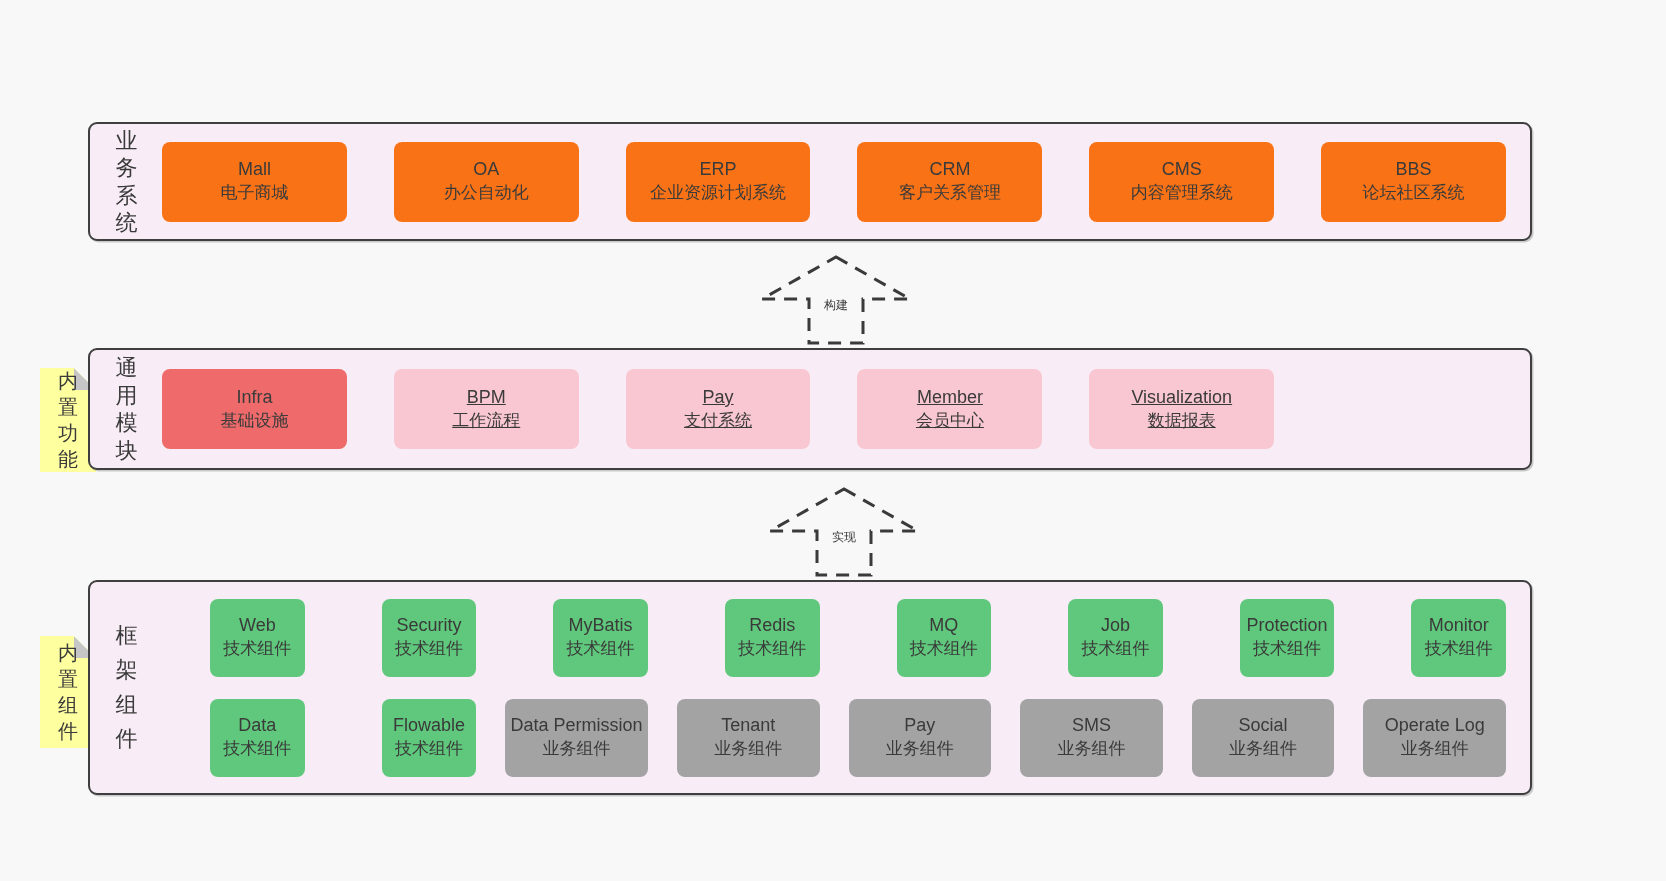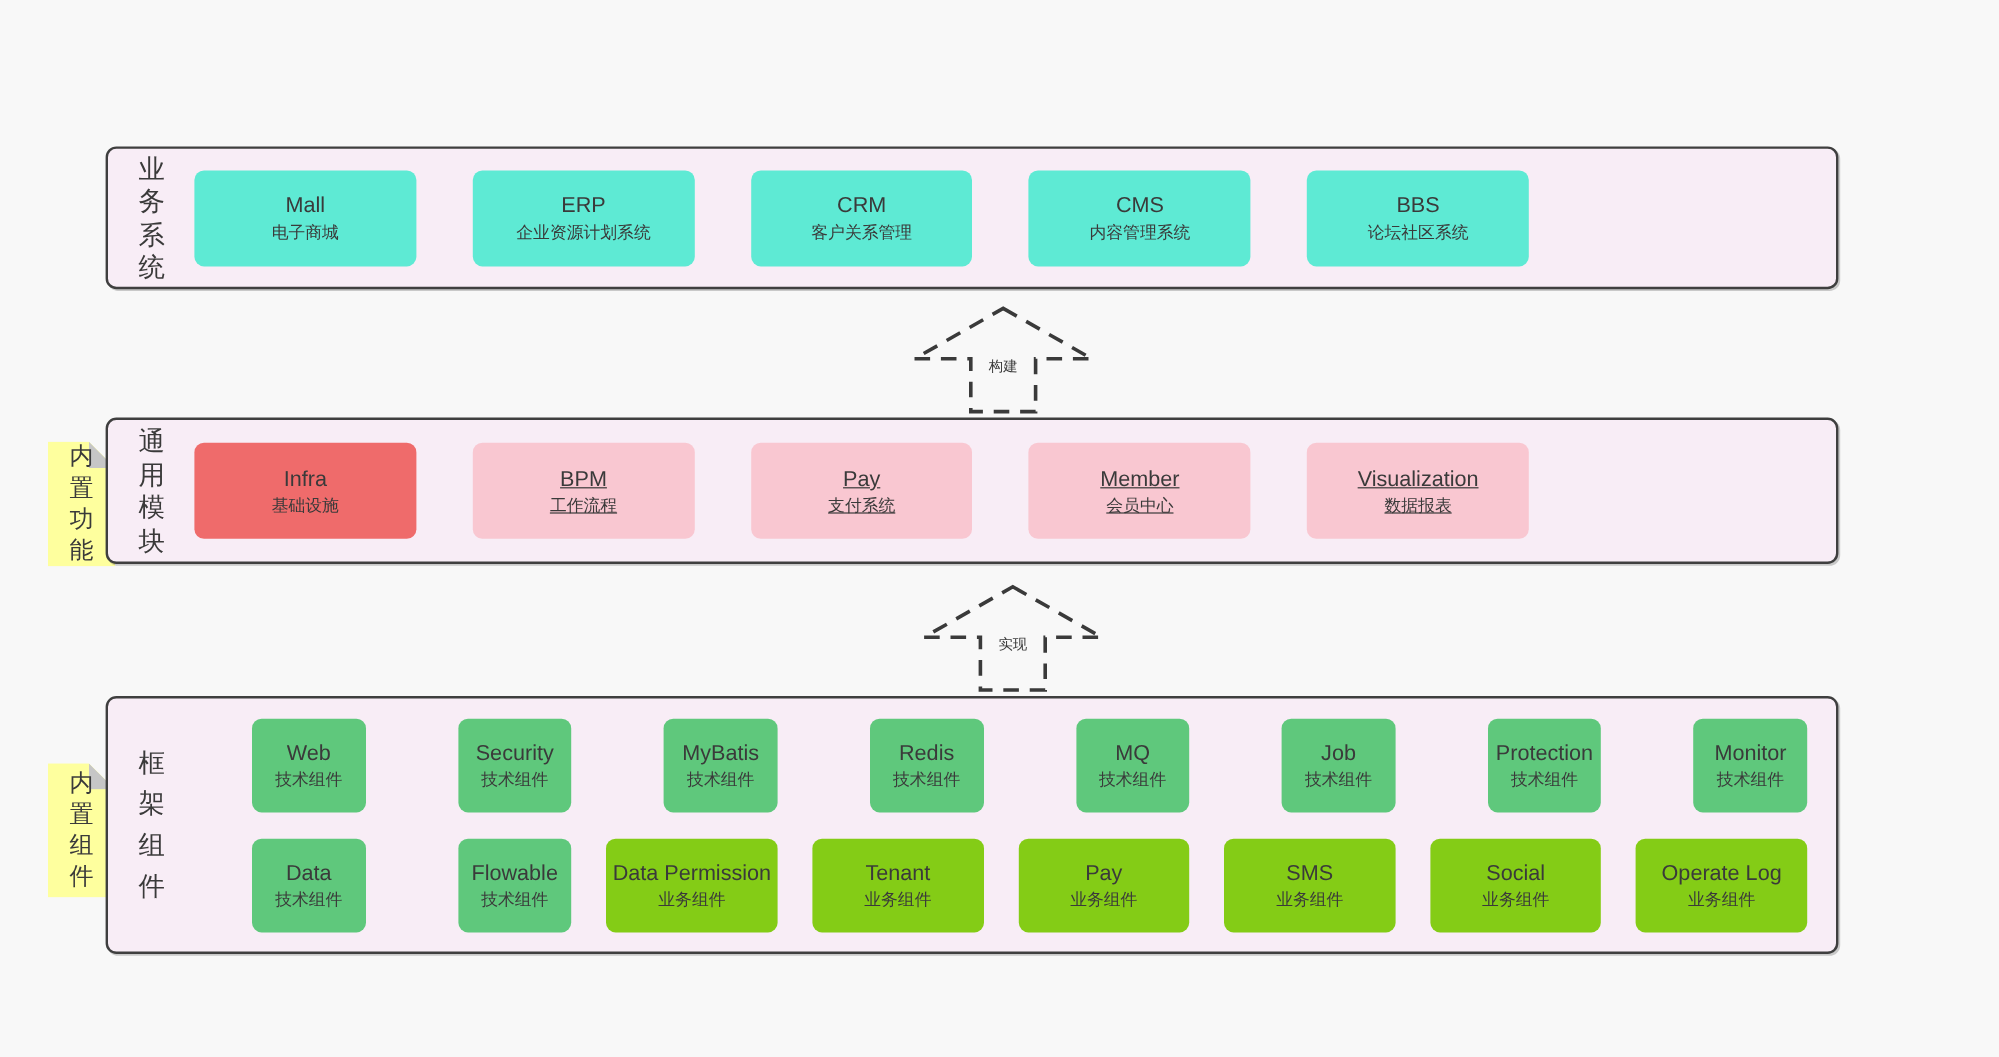--- a/index.html
+++ b/index.html
@@ -41,26 +41,26 @@
   
   .box {
     border-radius:8px;
     display:flex; flex-direction:column;
     align-items:center; justify-content:center;
     text-align:center;
     line-height:1.32;
     padding:2px 4px;
   }
   .box .box-name { font-size:18px; }
-  .box .box-desc { font-size:14px; }
-  .box.blue        { background:#5eead4; }
+  .box .box-desc { font-size:17px; }
+  .box.blue        { background:#f97316; }
   .box.red         { background:#ef6b6b; }
   .box.pink        { background:#f9c7d1;text-decoration:underline; }
   .box.green-dark  { background:#5fc87c;margin-left:48px; }
-  .box.green-light { background:#84cc16; }
+  .box.green-light { background:#a3a3a3; }
 
   
   .arrow { position:absolute; width:168px; height:92px; z-index:1; }
   .arrow svg { display:block; width:100%; height:100%; }
   .arrow-label {
     position:absolute; left:50%; top:44px; transform:translateX(-50%);
     background:#f8f8f8;
     font-size:12px; padding:0 3px;
     white-space:nowrap;
   }
@@ -93,20 +93,24 @@
     <div class="band-label">业
 务
 系
 统</div>
     <div class="grid cols6">
         <div class="box blue">
           <div class="box-name">Mall</div>
           <div class="box-desc">电子商城</div>
         </div>
         <div class="box blue">
+          <div class="box-name">OA</div>
+          <div class="box-desc">办公自动化</div>
+        </div>
+        <div class="box blue">
           <div class="box-name">ERP</div>
           <div class="box-desc">企业资源计划系统</div>
         </div>
         <div class="box blue">
           <div class="box-name">CRM</div>
           <div class="box-desc">客户关系管理</div>
         </div>
         <div class="box blue">
           <div class="box-name">CMS</div>
           <div class="box-desc">内容管理系统</div>

